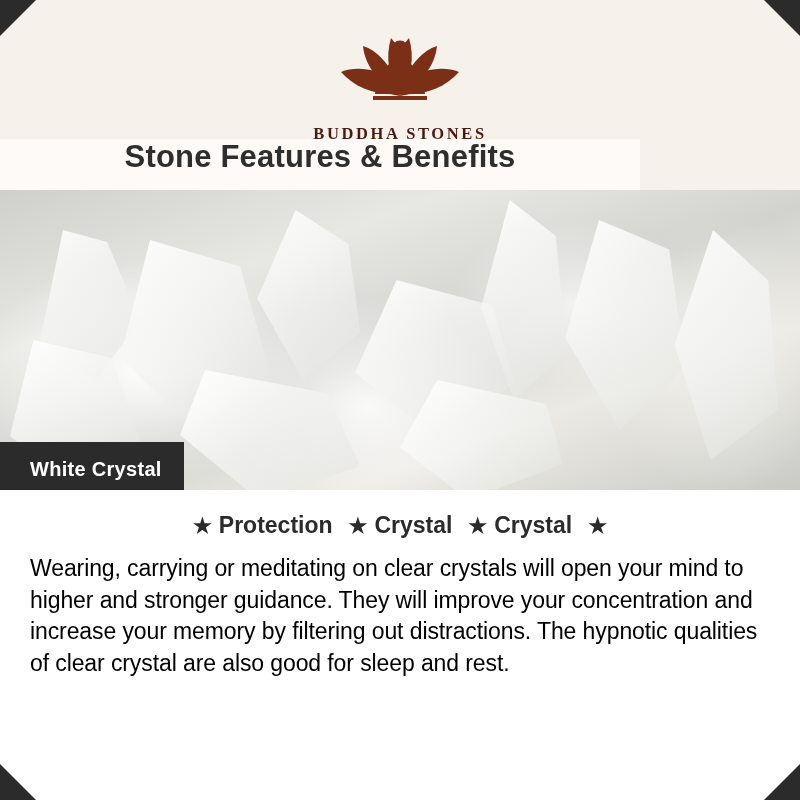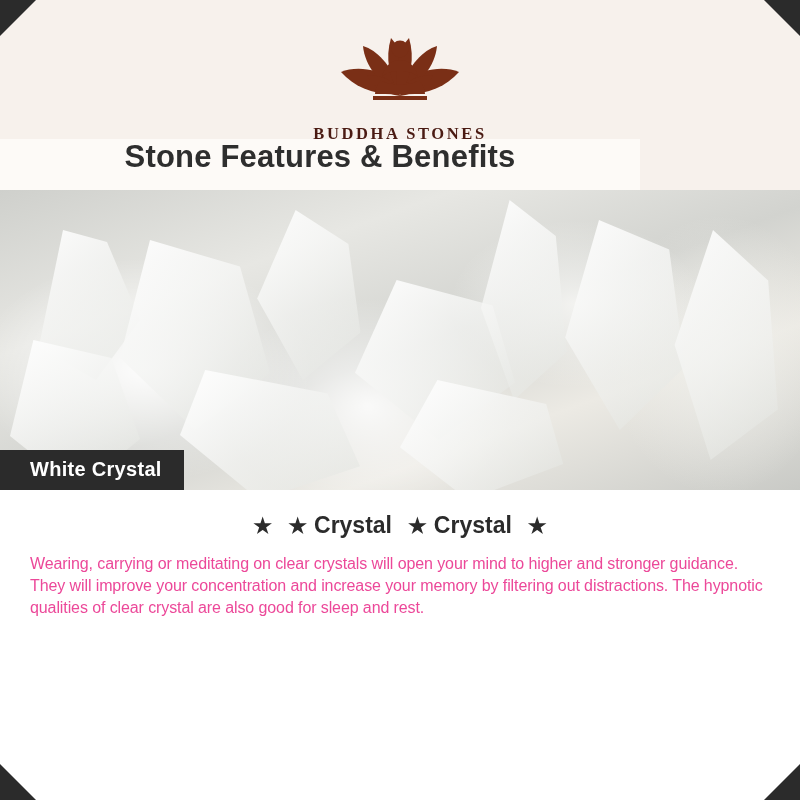--- a/index.html
+++ b/index.html
@@ -121,21 +121,21 @@
     position: absolute;
     background: linear-gradient(140deg, rgba(255,255,255,0.95), rgba(222,224,219,0.55));
     box-shadow: 0 0 10px rgba(255,255,255,0.6);
   }
   .caption {
     position: absolute;
     left: 0;
     bottom: 0;
     background: #2b2b2b;
     color: #ffffff;
-    padding: 8px 22px 9px 30px;
+    padding: 16px 22px 9px 30px;
     font-size: 20px;
     font-weight: bold;
     letter-spacing: 0.3px;
     z-index: 4;
   }
 
   
   .content {
     position: absolute;
     top: 490px;
@@ -161,23 +161,23 @@
     color: #2b2b2b;
     white-space: nowrap;
   }
   .benefit .star {
     font-size: 21px;
     color: #2b2b2b;
     line-height: 1;
   }
   .body-text {
     margin: 14px 30px 0 30px;
-    font-size: 16px;
+    font-size: 23px;
     line-height: 1.37;
-    color: #ec4899;
+    color: #000000;
     text-align: left;
     letter-spacing: -0.1px;
   }
 </style>
 </head>
 <body>
 
 <div class="page">
 
   <div class="corner corner-tl"></div>
@@ -232,20 +232,21 @@
       <div class="shard" style="left:180px;top:180px;width:180px;height:130px;clip-path:polygon(14% 0,82% 18%,100% 74%,44% 100%,0 50%);"></div>
       <div class="shard" style="left:400px;top:190px;width:170px;height:120px;clip-path:polygon(22% 0,86% 20%,96% 70%,40% 100%,0 56%);"></div>
     </div>
     <div class="caption">White Crystal</div>
   </div>
 
   <div class="content">
     <div class="benefits">
       <div class="benefit">
         <span class="star">★</span>
+        <span>Protection</span>
       </div>
       <div class="benefit">
         <span class="star">★</span>
         <span>Crystal</span>
       </div>
       <div class="benefit">
         <span class="star">★</span>
         <span>Crystal</span>
       </div>
       <div class="benefit">

